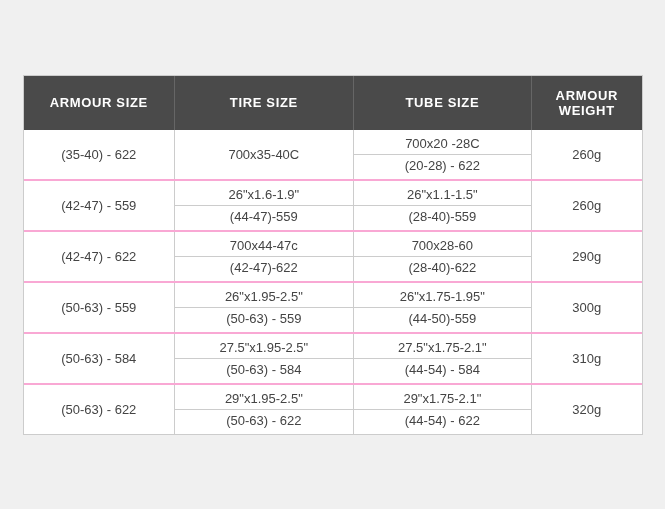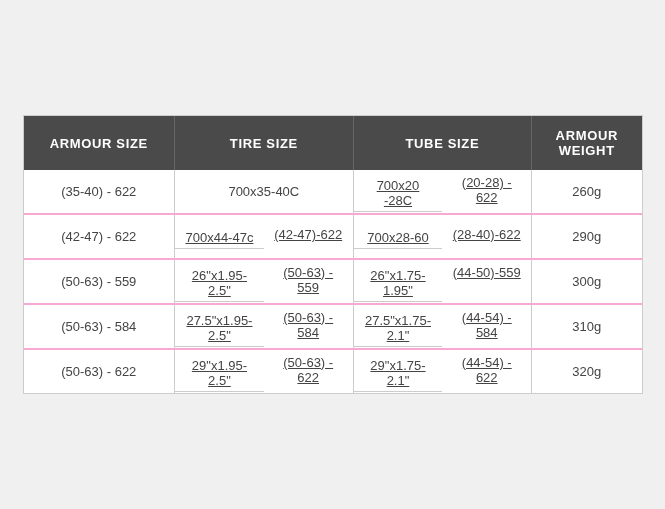--- a/index.html
+++ b/index.html
@@ -51,24 +51,23 @@
       border-right: 1px solid #ccc;
     }
     tbody td:last-child {
       border-right: none;
     }
     .cell-single {
       padding: 14px 8px;
     }
     .cell-double {
       display: flex;
-      flex-direction: row;
+      flex-direction: column;
       align-items: flex-start;
       justify-content: center;
-      text-decoration: underline;
     }
     .cell-double .line1 {
       padding: 6px 8px 3px;
       width: 100%;
       text-align: center;
       border-bottom: 1px solid #ccc;
     }
     .cell-double .line2 {
       padding: 3px 8px 6px;
       width: 100%;
@@ -105,20 +104,40 @@
       <div class="line1">700x20 -28C</div>
       <div class="line2">(20-28) - 622</div>
     </div>
           </td>
           <td>
             <div class="cell-single">260g</div>
           </td>
         </tr>
         <tr>
           <td>
+            <div class="cell-single">(42-47) - 559</div>
+          </td>
+          <td>
+            <div class="cell-double">
+      <div class="line1">26"x1.6-1.9"</div>
+      <div class="line2">(44-47)-559</div>
+    </div>
+          </td>
+          <td>
+            <div class="cell-double">
+      <div class="line1">26"x1.1-1.5"</div>
+      <div class="line2">(28-40)-559</div>
+    </div>
+          </td>
+          <td>
+            <div class="cell-single">260g</div>
+          </td>
+        </tr>
+        <tr>
+          <td>
             <div class="cell-single">(42-47) - 622</div>
           </td>
           <td>
             <div class="cell-double">
       <div class="line1">700x44-47c</div>
       <div class="line2">(42-47)-622</div>
     </div>
           </td>
           <td>
             <div class="cell-double">

